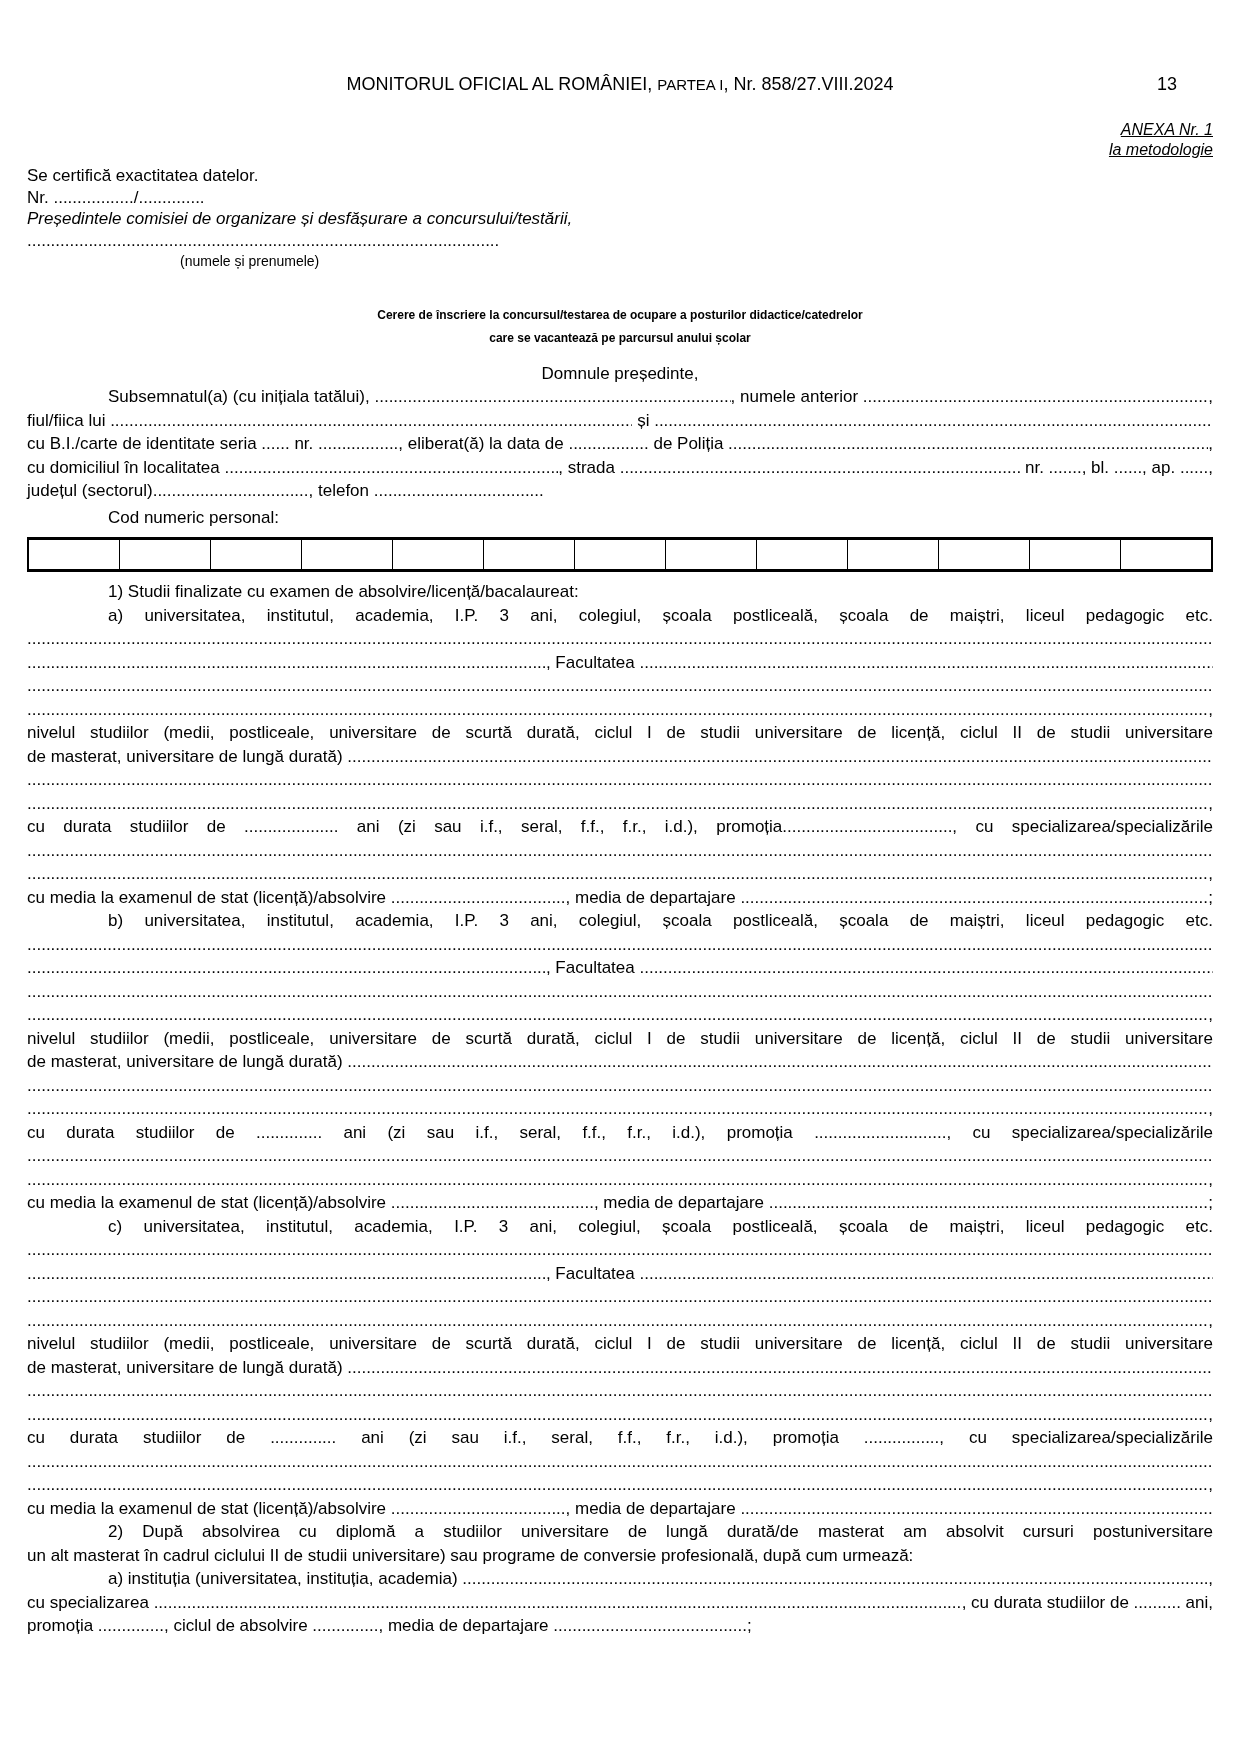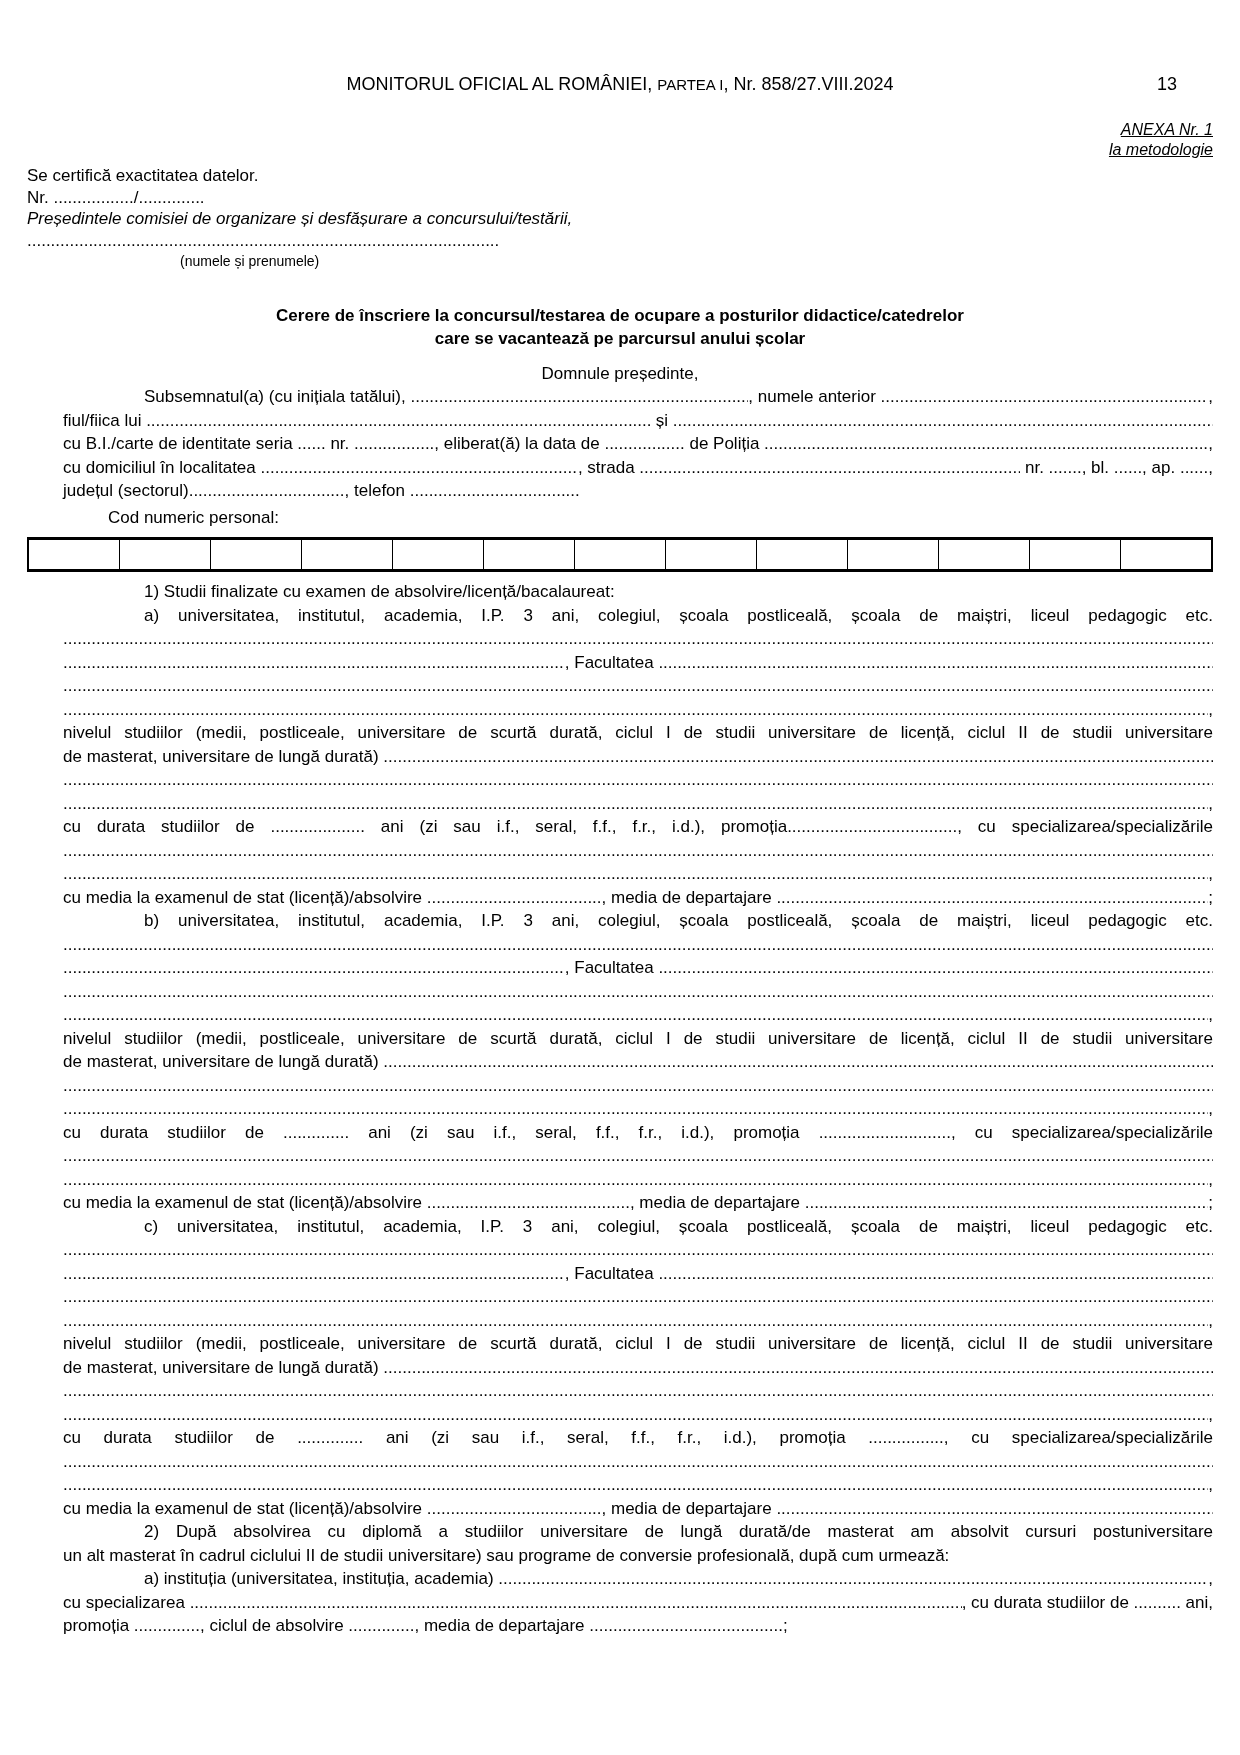--- a/index.html
+++ b/index.html
@@ -14,25 +14,25 @@
   .header-part{font-size:15px;}
   .page-num{position:absolute;right:36px;top:0;font-size:18px;}
   
   .annex{margin-top:24px;text-align:right;font-style:italic;font-size:16px;line-height:20px;}
   .annex span{text-decoration:underline;}
   
   .cert{margin-top:5px;line-height:21.5px;}
   .cert .it{font-style:italic;}
   .cert .hint{font-size:14px;padding-left:153px;}
   
-  .req-title{margin-top:31px;text-align:center;font-weight:bold;font-size:17px;line-height:23px;}
+  .req-title{margin-top:31px;text-align:center;font-weight:bold;font-size:12px;line-height:23px;}
   .salutation{margin-top:12px;text-align:center;}
   
   .lines{margin-top:0;}
-  .line{height:23.5px;line-height:23.5px;white-space:nowrap;margin-left:36px;}
+  .line{height:23.5px;line-height:23.5px;white-space:nowrap;}
   .just{text-align:justify;text-align-last:justify;white-space:normal;}
   .flexline{display:flex;align-items:baseline;}
   .seg{white-space:pre;flex:0 0 auto;}
   .fill{flex:1 1 0;overflow:hidden;white-space:nowrap;}
   
   .cnp-label{padding-left:81px;height:23.5px;line-height:23.5px;margin-top:3px;}
   .cnp-row{display:flex;margin-top:8px;border:2px solid #000;border-top-width:3px;border-bottom-width:3px;height:29px;}
   .cnp-cell{flex:1 1 0;border-left:1px solid #000;}
   .cnp-cell:first-child{border-left:none;}
   .body-lines{margin-top:8px;}

